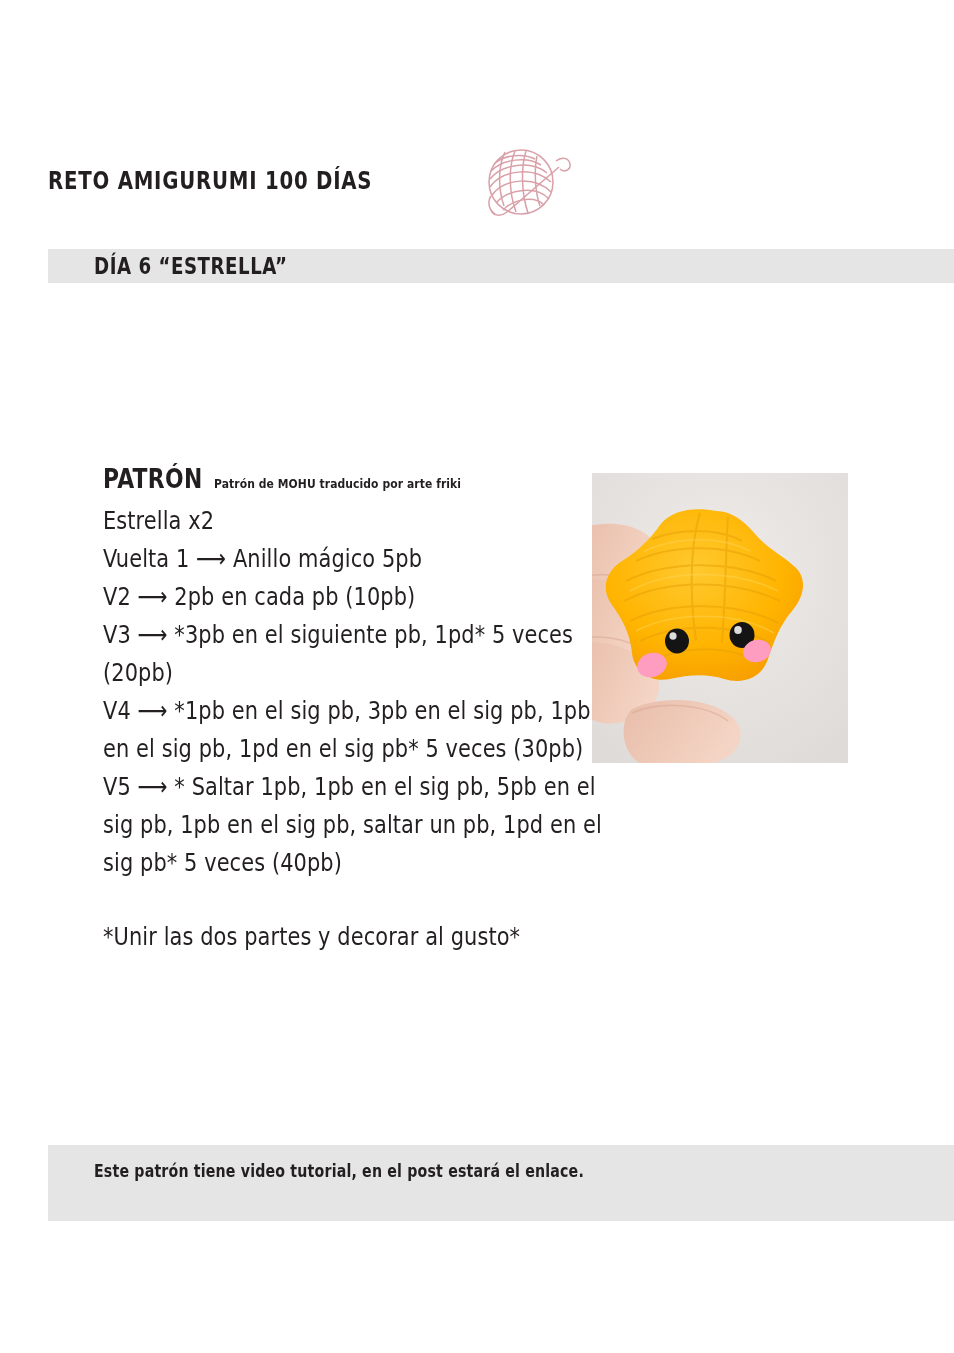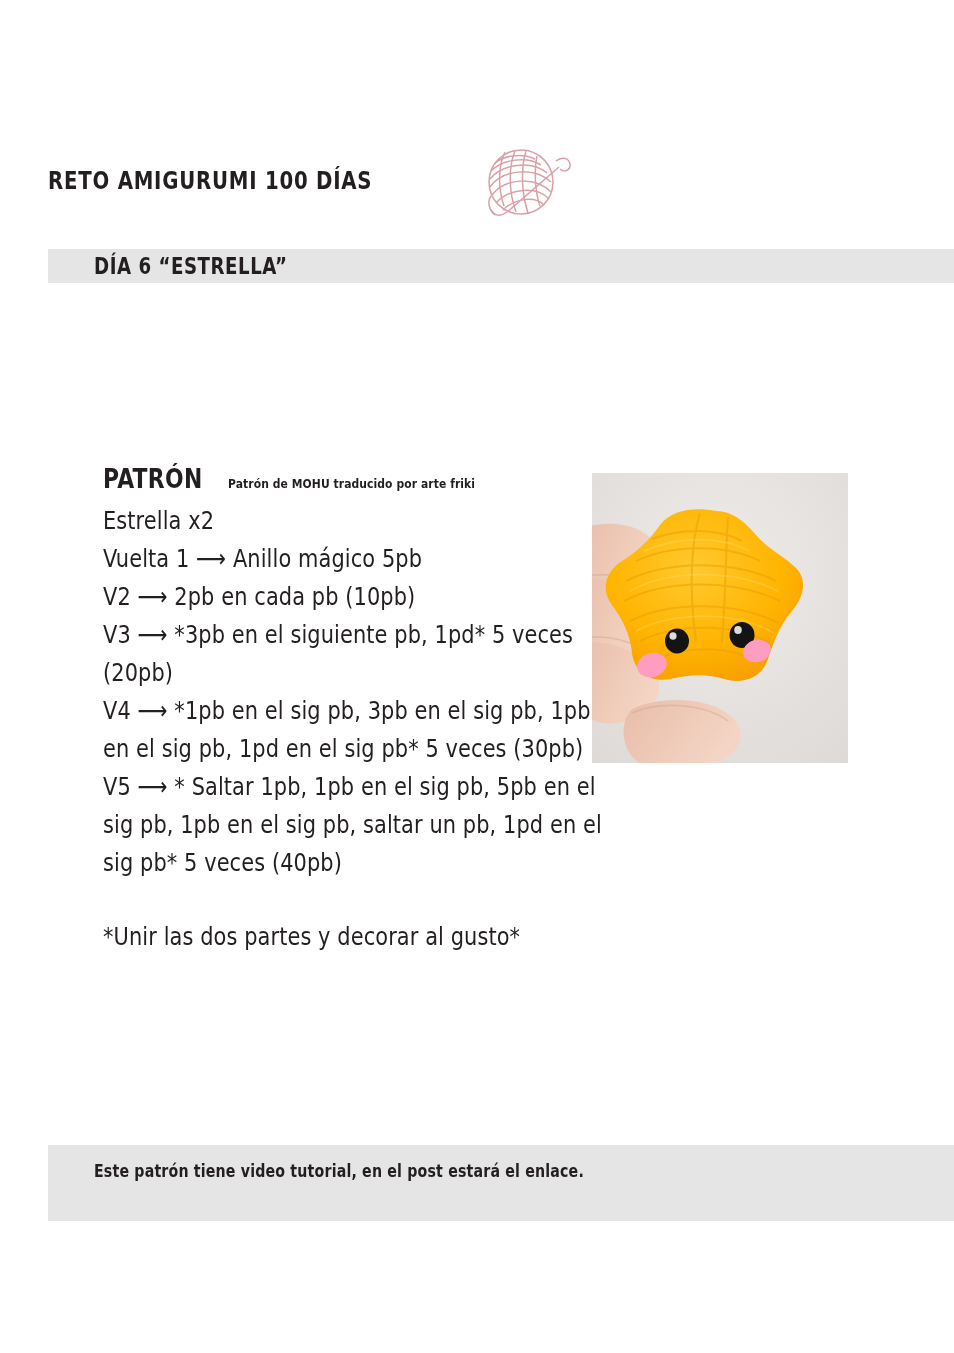--- a/index.html
+++ b/index.html
@@ -127,21 +127,21 @@
   
   .pattern {
     position: absolute;
     left: 103px;
     top: 463px;
     width: 500px;
   }
   .pattern-head {
     display: flex;
     align-items: baseline;
-    gap: 14px;
+    gap: 0;
     margin-bottom: 8px;
   }
   .pattern-label {
     font-family: "DejaVu Sans Condensed", "Liberation Sans Narrow", "Liberation Sans", sans-serif;
     font-weight: 700;
     font-size: 27px;
     letter-spacing: 0.4px;
     color: #231f20;
     transform: scaleX(0.9);
     transform-origin: left bottom;

